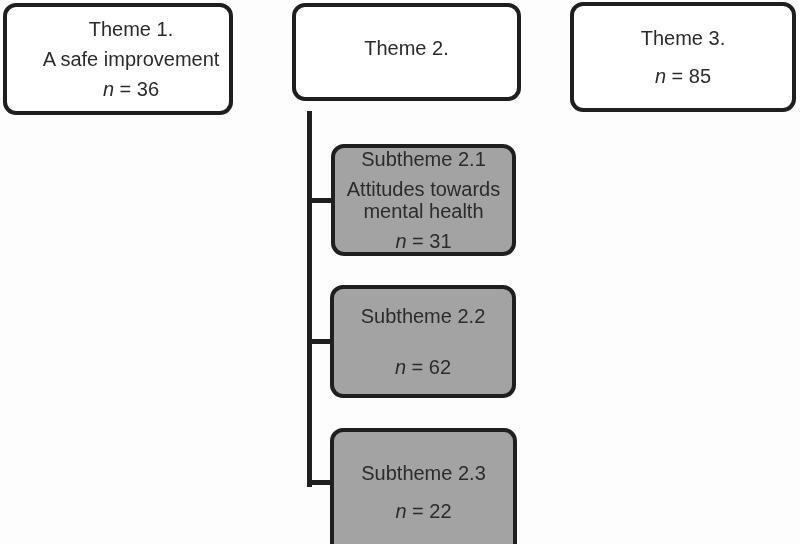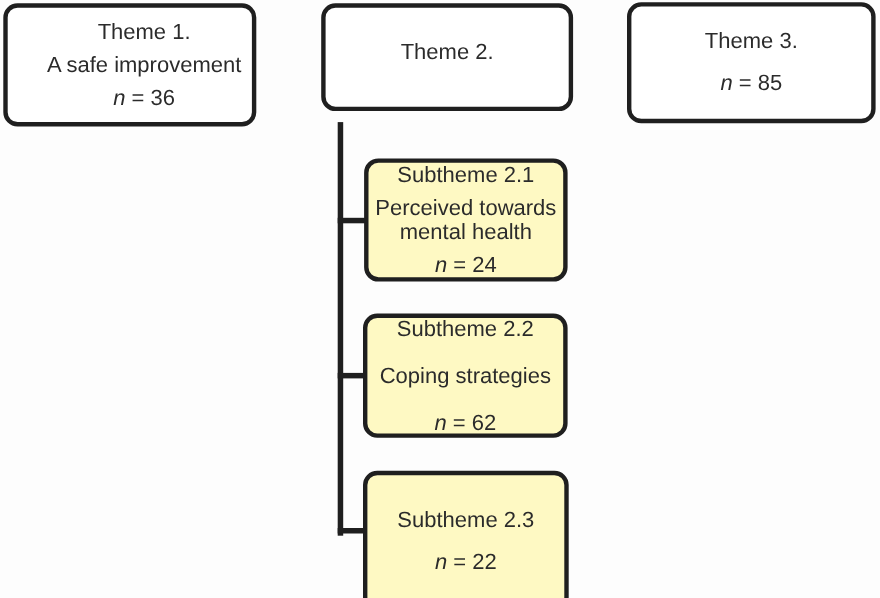--- a/index.html
+++ b/index.html
@@ -22,21 +22,21 @@
     display: flex;
     flex-direction: column;
     justify-content: center;
     align-items: center;
     text-align: center;
     font-size: 20px;
     line-height: 22px;
     padding: 4px 6px;
   }
   .theme-box { background: #ffffff; }
-  .subtheme-box { background: #fef9c3; }
+  .subtheme-box { background: #a3a3a3; }
   .box-title { margin-bottom: 8px; }
   .box-body { }
   .box-n { margin-top: 8px; }
   .nvar { font-style: italic; }
   .connector {
     position: absolute;
     background: #1f1f1f;
   }
   
   #theme1 { left: 3px;   top: 3px;   width: 230px; height: 112px; padding-left: 32px; }
@@ -71,27 +71,26 @@
     <div class="box-title">Theme 2.</div>
   </div>
 
   <div class="box theme-box" id="theme3">
     <div class="box-title">Theme 3.</div>
     <div class="box-n"><span class="nvar">n</span><span> = 85</span></div>
   </div>
 
   <div class="box subtheme-box" id="sub21">
     <div class="box-title">Subtheme 2.1</div>
-    <div class="box-body">Perceived towards mental health</div>
-    <div class="box-n"><span class="nvar">n</span><span> = 24</span></div>
+    <div class="box-body">Attitudes towards mental health</div>
+    <div class="box-n"><span class="nvar">n</span><span> = 31</span></div>
   </div>
 
   <div class="box subtheme-box" id="sub22">
     <div class="box-title">Subtheme 2.2</div>
-    <div class="box-body">Coping strategies</div>
     <div class="box-n"><span class="nvar">n</span><span> = 62</span></div>
   </div>
 
   <div class="box subtheme-box" id="sub23">
     <div class="box-title">Subtheme 2.3</div>
     <div class="box-n"><span class="nvar">n</span><span> = 22</span></div>
   </div>
 
 </div>
 

